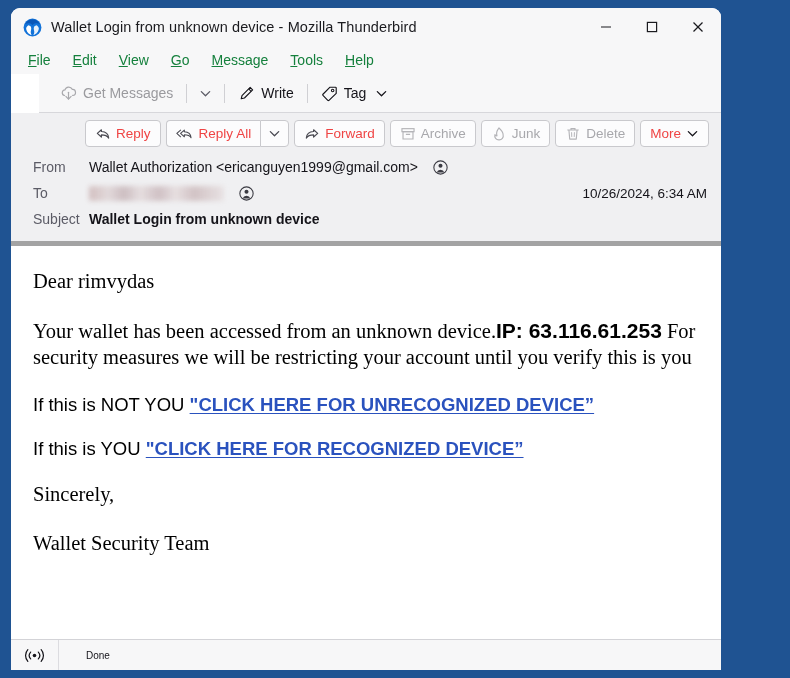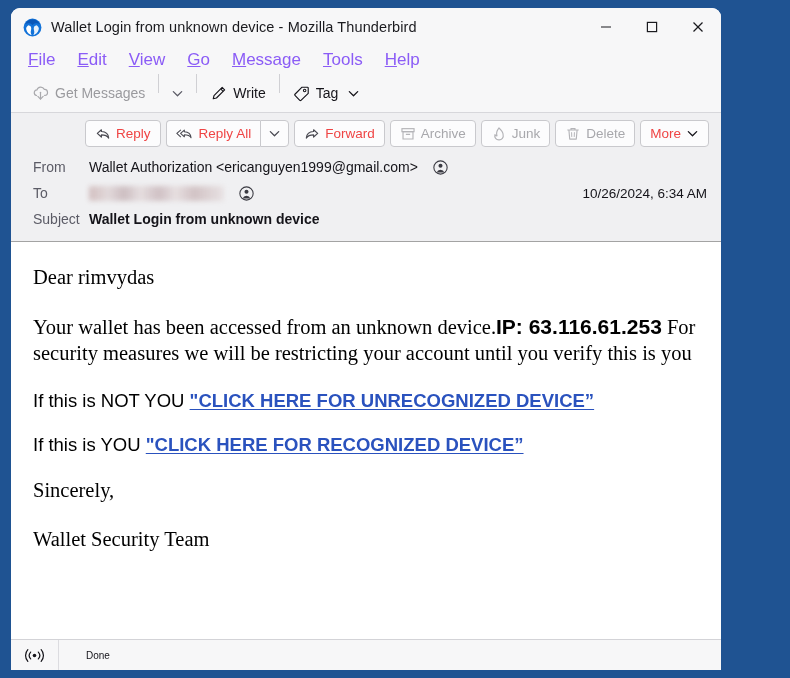--- a/index.html
+++ b/index.html
@@ -79,39 +79,41 @@
     height: 28px;
     background: #f7f7f8;
     display: flex;
     align-items: center;
     padding-left: 15px;
     flex: 0 0 auto;
     position: relative;
     z-index: 10;
   }
   .menu-item {
-    font-size: 17px;
-    color: #8b5cf6;
+    font-size: 14px;
+    color: #15803d;
     margin-right: 18px;
     cursor: default;
     padding: 2px 2px;
     white-space: nowrap;
   }
   .menu-item u { text-decoration: underline; text-underline-offset: 1px; }
 
   
   #maintoolbar {
     height: 39px;
     background: #f7f7f8;
     display: flex;
+    align-items: center;
     padding-left: 14px;
     flex: 0 0 auto;
     border-bottom: 1px solid #d7d7db;
     position: relative;
     z-index: 10;
+    margin-left: 28px;
   }
   .tb-btn {
     display: flex;
     align-items: center;
     gap: 6px;
     padding: 4px 7px;
     border-radius: 4px;
     font-size: 14px;
     color: #15141a;
     cursor: default;
@@ -173,21 +175,21 @@
     border-top-left-radius: 0;
     border-bottom-left-radius: 0;
     padding: 0 7px;
   }
 
   
   #msgheader {
     background: #f0f0f2;
     padding: 1px 12px 9px 22px;
     flex: 0 0 auto;
-    border-bottom: 1px solid #a3a3a3;
+    border-bottom: 5px solid #a3a3a3;
     position: relative;
     z-index: 10;
   }
   .hdr-row {
     display: flex;
     align-items: center;
     min-height: 26px;
   }
   .hdr-label {
     font-size: 14px;

